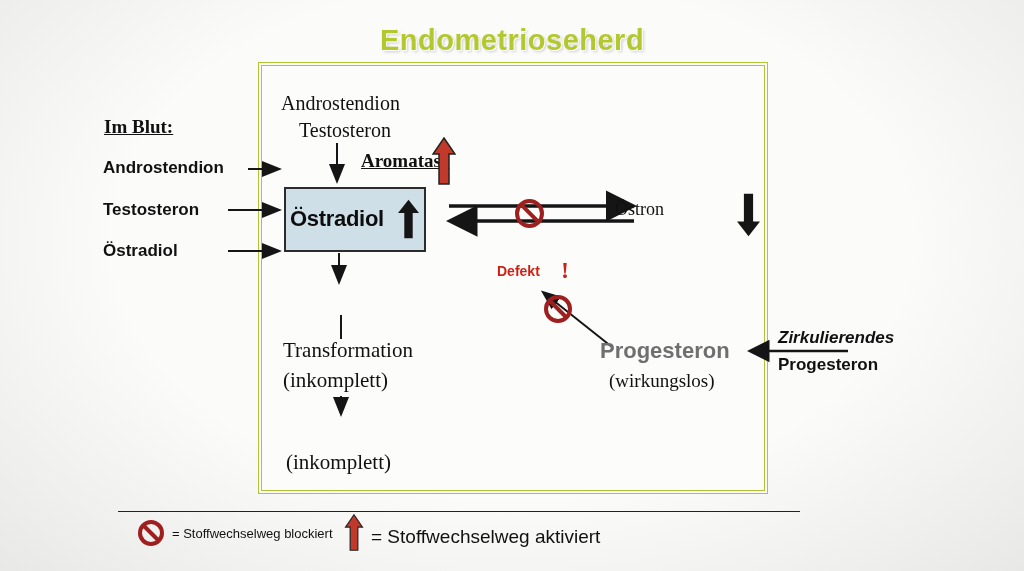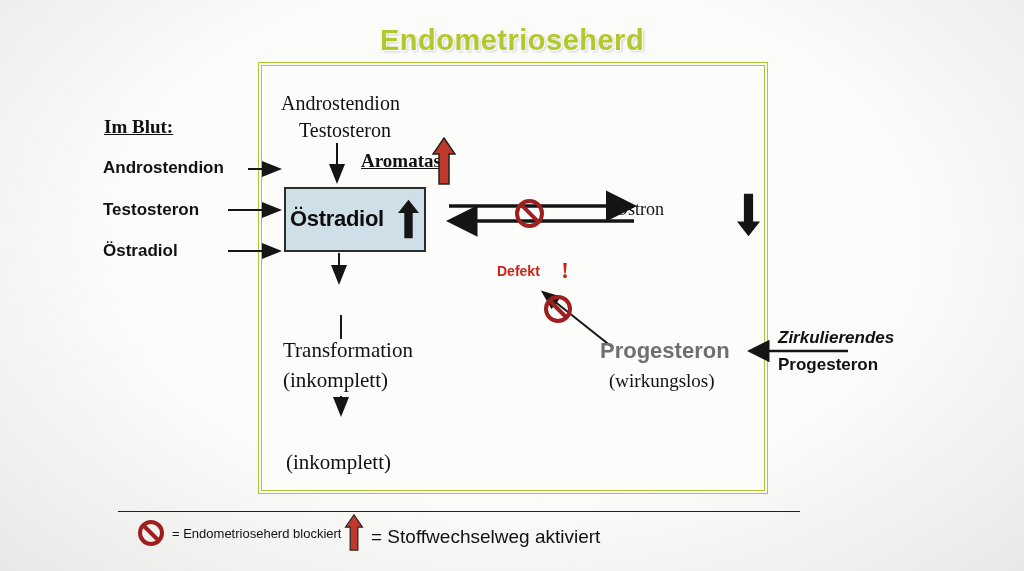--- a/index.html
+++ b/index.html
@@ -165,19 +165,19 @@
 
   <div class="no-icon no-diag"></div>
   <div class="abs progesterone">Progesteron</div>
   <div class="abs serif progesterone-note">(wirkungslos)</div>
 
   <div class="abs circulating1">Zirkulierendes</div>
   <div class="abs circulating2">Progesteron</div>
 
   <div class="abs legend-rule"></div>
   <div class="no-icon no-legend"></div>
-  <div class="abs legend-blocked">= Endometrioseherd blockiert</div>
+  <div class="abs legend-blocked">= Stoffwechselweg blockiert</div>
   <svg class="abs" style="left:344px;top:514px" width="20" height="37" viewBox="0 0 24 48">
     <polygon points="12,1 23,17 17,17 17,47 7,47 7,17 1,17" fill="#c0392b" stroke="#222" stroke-width="1.5"></polygon>
   </svg>
   <div class="abs legend-activated">= Stoffwechselweg aktiviert</div>
 
 </div>
 
 </body></html>

